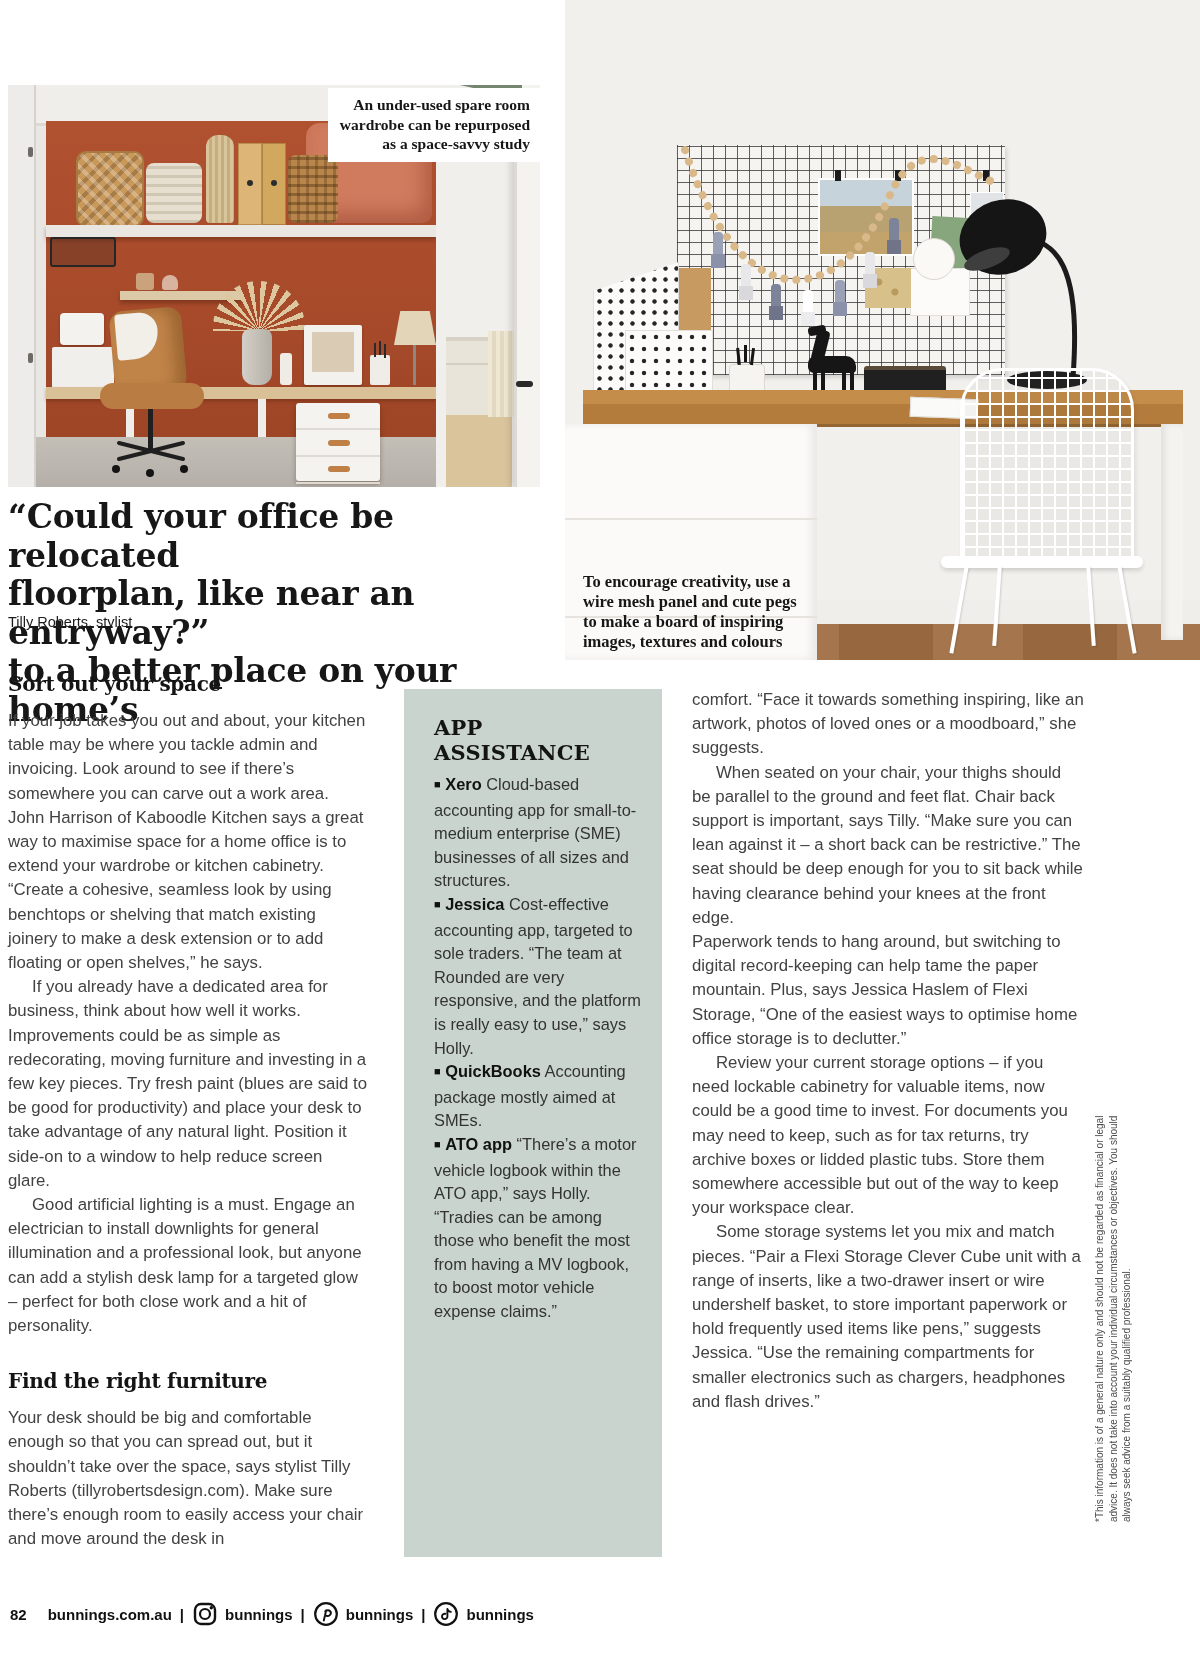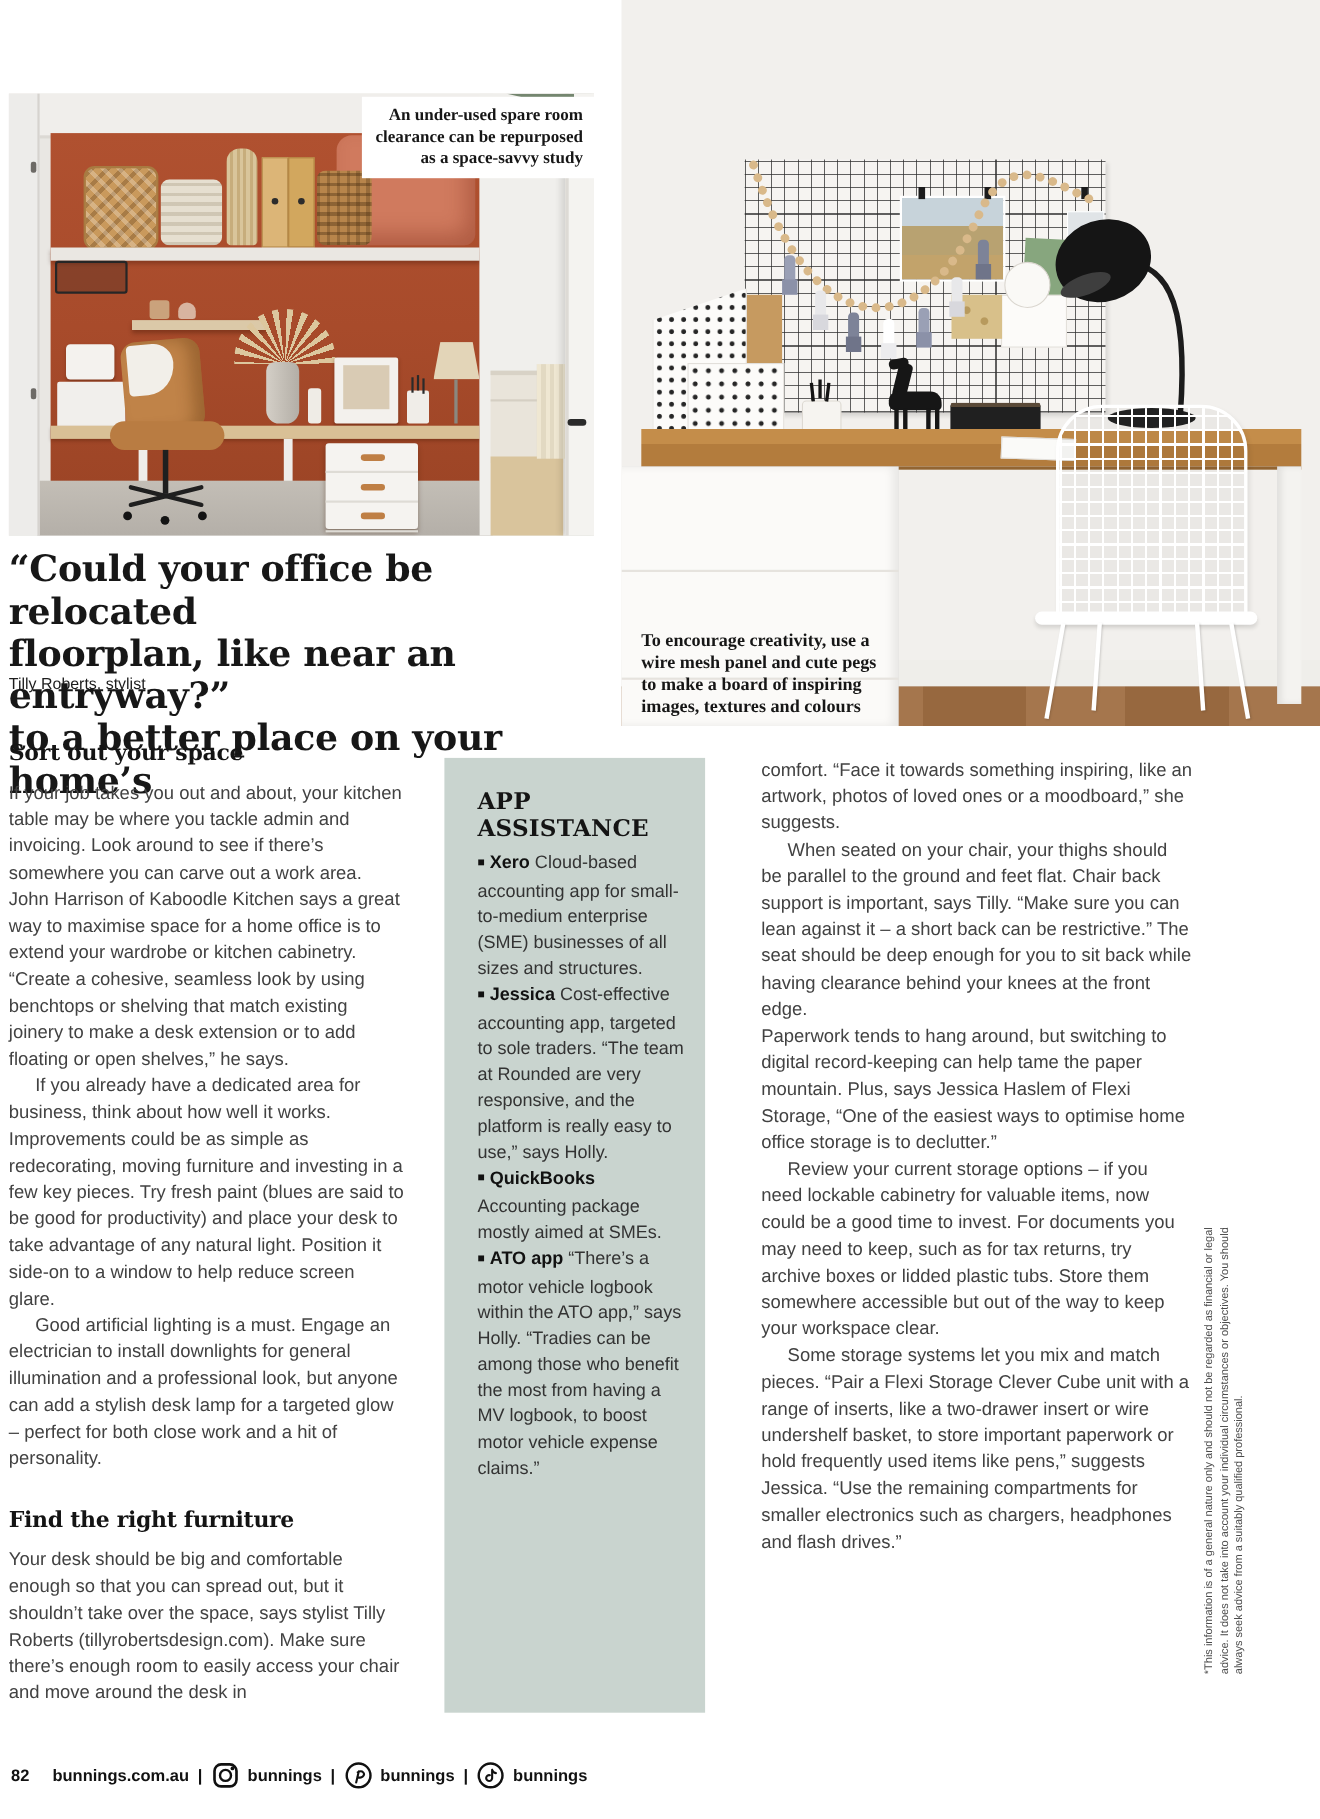--- a/index.html
+++ b/index.html
@@ -120,21 +120,21 @@
   h2.sec{font-family:"DejaVu Serif","Liberation Serif",serif;font-weight:bold;font-size:20px;line-height:32px;
     color:#141414;margin:0 0 9px 0;letter-spacing:-0.3px;}
   h2.mt{margin-top:27px;}
   .col{position:absolute;font-size:16.8px;line-height:24.2px;color:#424242;}
   .col1{left:8px;top:668px;width:360px;}
   .col3{left:692px;top:688px;width:392px;}
   .para-list p{margin:0;}
   .para-list p:not(:first-child){text-indent:24px;}
 
   
-  .app-box{position:absolute;left:404px;top:689px;width:237px;min-height:868px;background:#c9d4cf;
+  .app-box{position:absolute;left:404px;top:689px;width:258px;min-height:868px;background:#c9d4cf;
     padding:26px 18px 26px 30px;box-sizing:border-box;}
   .app-box h3{font-family:"DejaVu Serif","Liberation Serif",serif;font-weight:bold;font-size:21px;
     letter-spacing:.2px;color:#141414;margin:0 0 8px 0;}
   .app-box p{margin:0;font-size:16.4px;line-height:23.6px;color:#333;}
   .app-item .bullet{font-size:11px;position:relative;top:-2px;color:#111;}
   .app-item .app-name{color:#111;}
 
   
   .disclaimer{position:absolute;left:1093px;top:1522px;width:438px;height:42px;
     transform:rotate(-90deg);transform-origin:0 0;font-size:10px;line-height:13.5px;color:#4a4a4a;}
@@ -215,21 +215,21 @@
     <div class="abs lp-curtain"></div>
     <div class="abs lp-door"></div>
     <div class="abs lp-handle"></div>
     <div class="abs lp-doorL">
       <div class="abs lp-hinge" style="top:62px;"></div>
       <div class="abs lp-hinge" style="top:268px;"></div>
     </div>
     <div class="abs lp-sage"></div>
     <div class="cap cap-left">
         <span class="cap-line">An under-used spare room</span>
-        <span class="cap-line">clearance can be repurposed</span>
+        <span class="cap-line">wardrobe can be repurposed</span>
         <span class="cap-line">as a space-savvy study</span>
       </div>
   </div>
 
   <div class="photo-right">
     <div class="abs rp-skirt"></div>
     <div class="abs rp-floor"></div>
     <div class="abs rp-mesh"></div>
     <div class="abs rp-meshphoto"></div>
     <div class="abs rp-greencard"></div>

